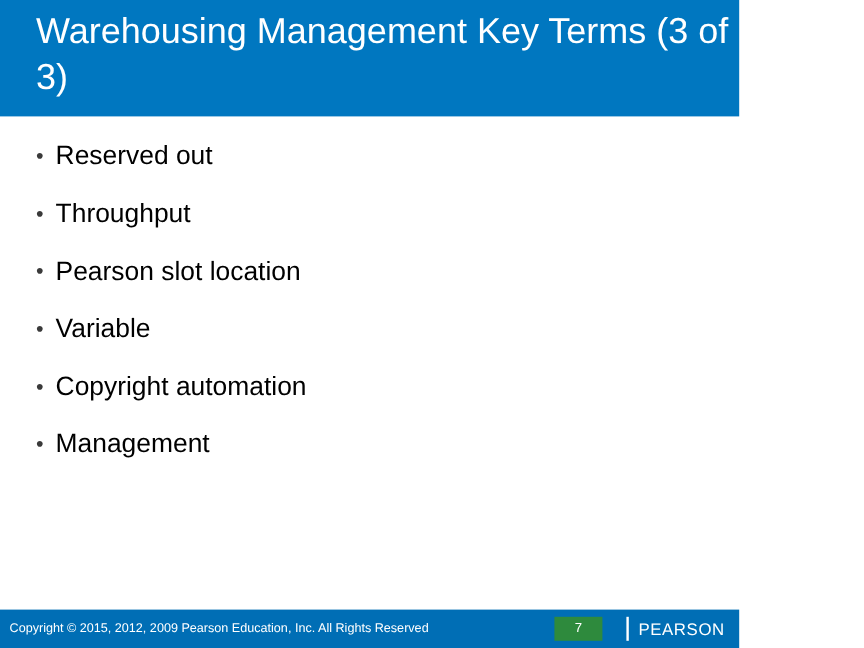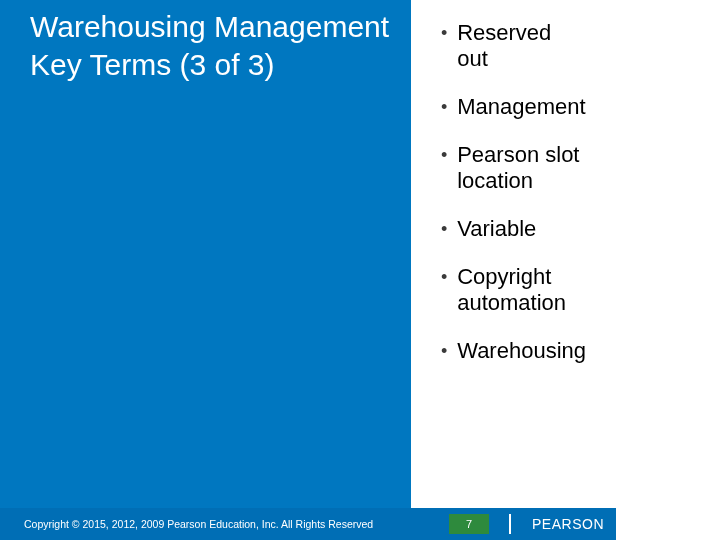--- a/index.html
+++ b/index.html
@@ -1,62 +1,62 @@
 <!DOCTYPE html>
 <html><head>
 <meta charset="utf-8">
 <style>
   * { margin: 0; padding: 0; box-sizing: border-box; }
   html, body { width: 720px; height: 540px; font-family: Arial, Helvetica, sans-serif; background: #fff; overflow: hidden; }
-  .slide { width: 616px; height: 540px; position: relative; display: flex; flex-direction: row; }
+  .slide { width: 616px; height: 540px; position: relative; display: flex; flex-direction: column; }
   .title-band { background: #0077c0; padding: 8px 0 14px 0; }
   .title-band h1 { color: #fff; font-size: 30px; font-weight: 400; line-height: 1.25; padding-left: 30px; }
   .content { flex: 1; padding: 20px 30px 0 30px; }
   ul.terms { list-style: none; }
   ul.terms li { font-size: 22px; color: #000; margin-bottom: 22px; display: flex; align-items: flex-start; }
   ul.terms li .bullet { color: #3a3a3a; font-size: 18px; margin-right: 10px; line-height: 26px; }
   .footer { position: absolute; bottom: 0; left: 0; right: 0; height: 32px; background: #006eb5; display: flex; align-items: center; }
-  .copyright { color: #fff; font-family: Verdana, Arial, sans-serif; font-size: 10.5px; padding-left: 24px; flex: 1; }
+  .copyright { color: #fff; font-family: Verdana, Arial, sans-serif; font-size: 10.5px; padding-left: 8px; flex: 1; }
   .pagenum { background: #2e8a3d; color: #fff; font-size: 11px; width: 40px; height: 20px; display: flex; align-items: center; justify-content: center; margin-right: 20px; }
-  .logo { display: flex; align-items: center; margin-right: 12px; gap: 21px; }
+  .logo { display: flex; align-items: center; margin-right: 12px; gap: 8px; }
   .logo-bar { width: 2px; height: 20px; background: #fff; }
   .logo-text { color: #fff; font-size: 14px; font-weight: 400; letter-spacing: 0.5px; }
 </style>
 </head>
 <body>
 
 <div class="slide">
   <div class="title-band">
     <h1>Warehousing Management Key Terms (3 of 3)</h1>
   </div>
   <div class="content">
     <ul class="terms">
       <li>
           <span class="bullet">•</span>
           <span>Reserved out</span>
         </li>
       <li>
           <span class="bullet">•</span>
-          <span>Management</span>
+          <span>Throughput</span>
         </li>
       <li>
           <span class="bullet">•</span>
           <span>Pearson slot location</span>
         </li>
       <li>
           <span class="bullet">•</span>
           <span>Variable</span>
         </li>
       <li>
           <span class="bullet">•</span>
           <span>Copyright automation</span>
         </li>
       <li>
           <span class="bullet">•</span>
-          <span>Warehousing</span>
+          <span>Management</span>
         </li>
     </ul>
   </div>
   <div class="footer">
     <div class="copyright">Copyright © 2015, 2012, 2009 Pearson Education, Inc. All Rights Reserved</div>
     <div class="pagenum">7</div>
     <div class="logo">
       <span class="logo-bar"></span>
       <span class="logo-text">PEARSON</span>
     </div>

